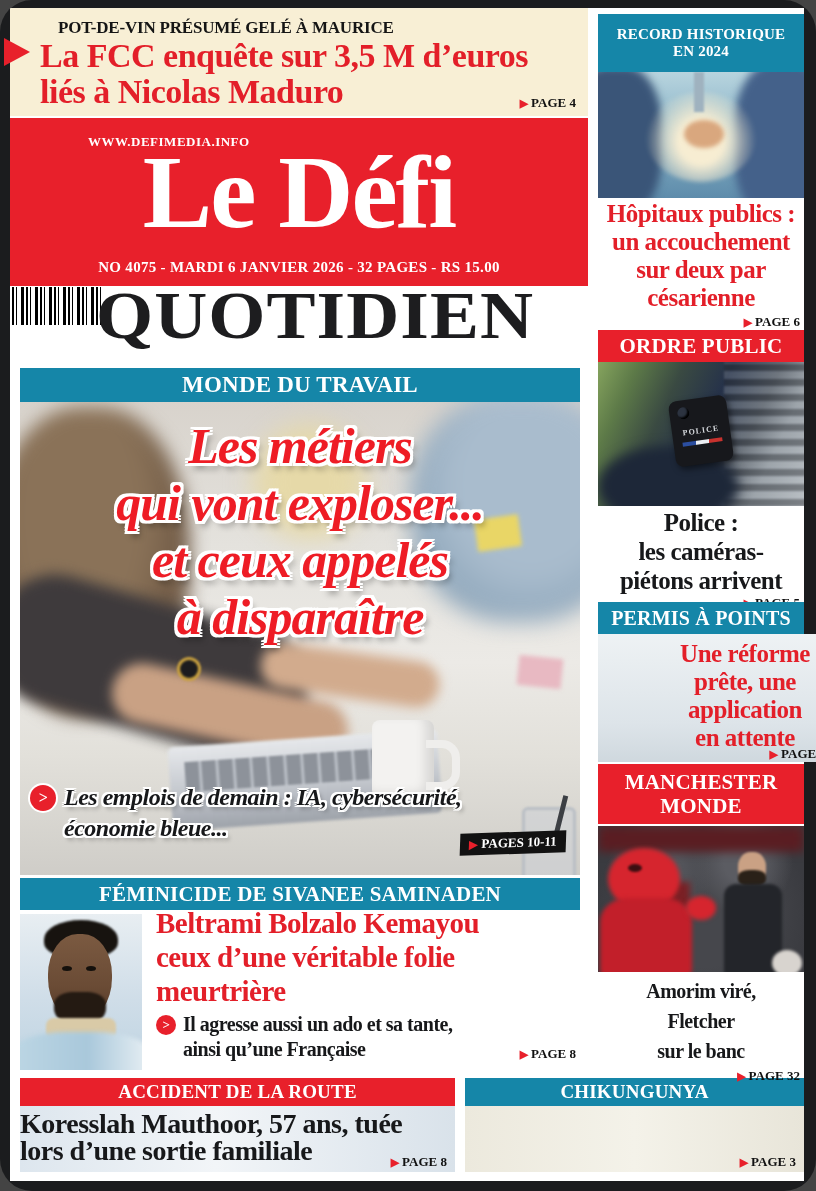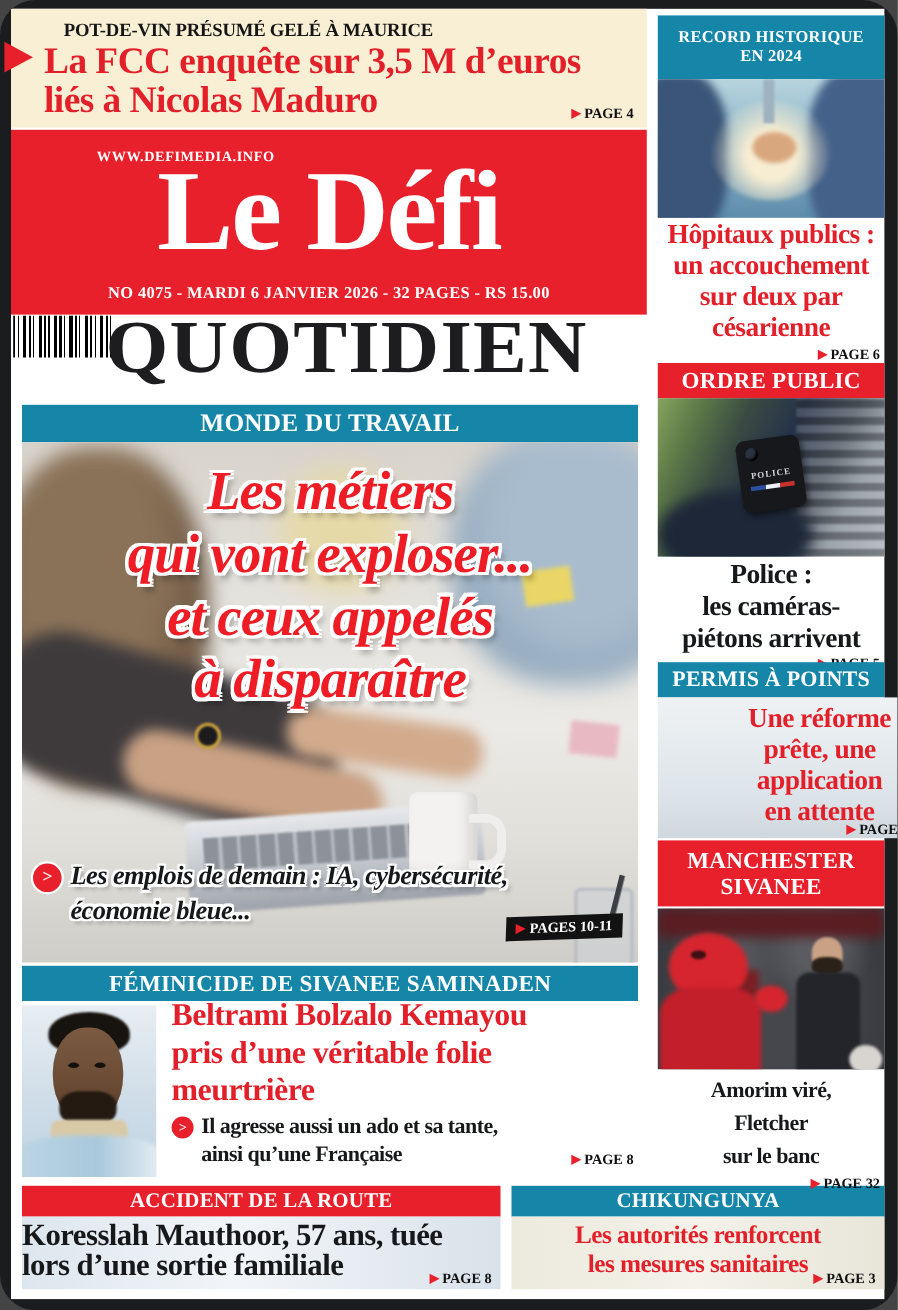--- a/index.html
+++ b/index.html
@@ -132,21 +132,21 @@
       <div class="ly" style="left:24px;top:6px;width:74px;height:38px;border-radius:50% 50% 40% 40%;background:#17130f;filter:blur(1px);"></div>
       <div class="ly" style="left:28px;top:20px;width:64px;height:88px;border-radius:46% 46% 50% 50%;background:linear-gradient(180deg,#7b5a41 0%,#6a4b35 60%,#503626 100%);filter:blur(.6px);"></div>
       <div class="ly" style="left:34px;top:78px;width:52px;height:34px;border-radius:40% 40% 55% 55%;background:#241a12;filter:blur(1px);"></div>
       <div class="ly" style="left:42px;top:52px;width:10px;height:5px;border-radius:50%;background:#14100c;"></div>
       <div class="ly" style="left:66px;top:52px;width:10px;height:5px;border-radius:50%;background:#14100c;"></div>
       <div class="ly" style="left:26px;top:104px;width:70px;height:22px;border-radius:8px;background:#d9caa7;filter:blur(1px);"></div>
       <div class="ly" style="left:-6px;bottom:-8px;width:134px;height:46px;border-radius:40% 40% 0 0;background:linear-gradient(90deg,#bcd6e4 0%,#a9c8db 55%,#e6eef3 100%);filter:blur(2px);"></div>
     </div>
     <div class="abs red-head" style="left:136px;top:-4px;font-size:29px;line-height:34px;">
       <div>Beltrami Bolzalo Kemayou</div>
-      <div>pris d’une véritable folie</div>
+      <div>ceux d’une véritable folie</div>
       <div>meurtrière</div>
     </div>
     <div class="abs blk-head" style="left:136px;top:102px;font-size:20px;line-height:25px;">
       <div style="display:flex;align-items:center;gap:7px;">
         <span class="chev" style="width:20px;height:20px;font-size:13px;box-shadow:none;">&gt;</span>
         <span>Il agresse aussi un ado et sa tante,</span>
       </div>
       <div style="padding-left:27px;">ainsi qu’une Française</div>
     </div>
     <div class="abs pageref" style="right:4px;top:136px;">
@@ -166,24 +166,20 @@
     <div class="abs pageref" style="right:8px;bottom:2px;">
       <span class="tri">▶</span>
       <span>PAGE 8</span>
     </div>
   </div>
 
   <div class="banner teal" style="left:465px;top:1078px;width:339px;height:28px;font-size:19px;">
     <span>CHIKUNGUNYA</span>
   </div>
   <div class="abs" style="left:465px;top:1106px;width:339px;height:66px;background:linear-gradient(90deg,#ece9dd 0%,#f4f2e9 50%,#e8e5d9 100%);">
-    <div class="red-head" style="padding-top:4px;text-align:center;font-size:23px;line-height:26px;">
-      <div>Les autorités renforcent</div>
-      <div>les mesures sanitaires</div>
-    </div>
     <div class="abs pageref" style="right:8px;bottom:2px;">
       <span class="tri">▶</span>
       <span>PAGE 3</span>
     </div>
   </div>
 
   <div class="banner teal" style="left:598px;top:14px;width:206px;height:58px;font-size:15px;flex-direction:column;">
     <div>RECORD HISTORIQUE</div>
     <div>EN 2024</div>
   </div>
@@ -242,21 +238,21 @@
       <div>en attente</div>
     </div>
     <div class="abs pageref" style="right:4px;bottom:0;">
       <span class="tri">▶</span>
       <span>PAGES 2-3</span>
     </div>
   </div>
 
   <div class="banner redbg" style="left:598px;top:764px;width:206px;height:60px;font-size:21px;flex-direction:column;">
     <div>MANCHESTER</div>
-    <div>SIVANEE</div>
+    <div>MONDE</div>
   </div>
   <div class="photo" style="left:598px;top:826px;width:206px;height:146px;background:radial-gradient(circle at 30% 30%,#54555b 0 12%,transparent 30%),radial-gradient(circle at 70% 25%,#5b5c62 0 10%,transparent 28%),radial-gradient(circle at 50% 60%,#46474c 0 40%,transparent 80%),#3a3b40;">
     <div class="ly" style="left:0;top:0;width:206px;height:26px;background:#5a1d22;filter:blur(5px);"></div>
     <div class="ly" style="left:36px;top:56px;width:56px;height:26px;background:#7a2025;filter:blur(3px);"></div>
     <div class="ly" style="left:10px;top:22px;width:72px;height:62px;border-radius:50%;background:#d6252e;filter:blur(2px);"></div>
     <div class="ly" style="left:2px;top:72px;width:92px;height:80px;border-radius:30% 30% 10% 10%;background:#c21f2a;filter:blur(2px);"></div>
     <div class="ly" style="left:30px;top:38px;width:14px;height:8px;border-radius:50%;background:#3c0f12;filter:blur(1px);"></div>
     <div class="ly" style="left:88px;top:70px;width:30px;height:24px;border-radius:50%;background:#d6252e;filter:blur(2px);"></div>
     <div class="ly" style="left:140px;top:26px;width:28px;height:32px;border-radius:45%;background:#caa184;filter:blur(1px);"></div>
     <div class="ly" style="left:140px;top:44px;width:28px;height:16px;border-radius:40%;background:#2a2118;filter:blur(1px);"></div>

